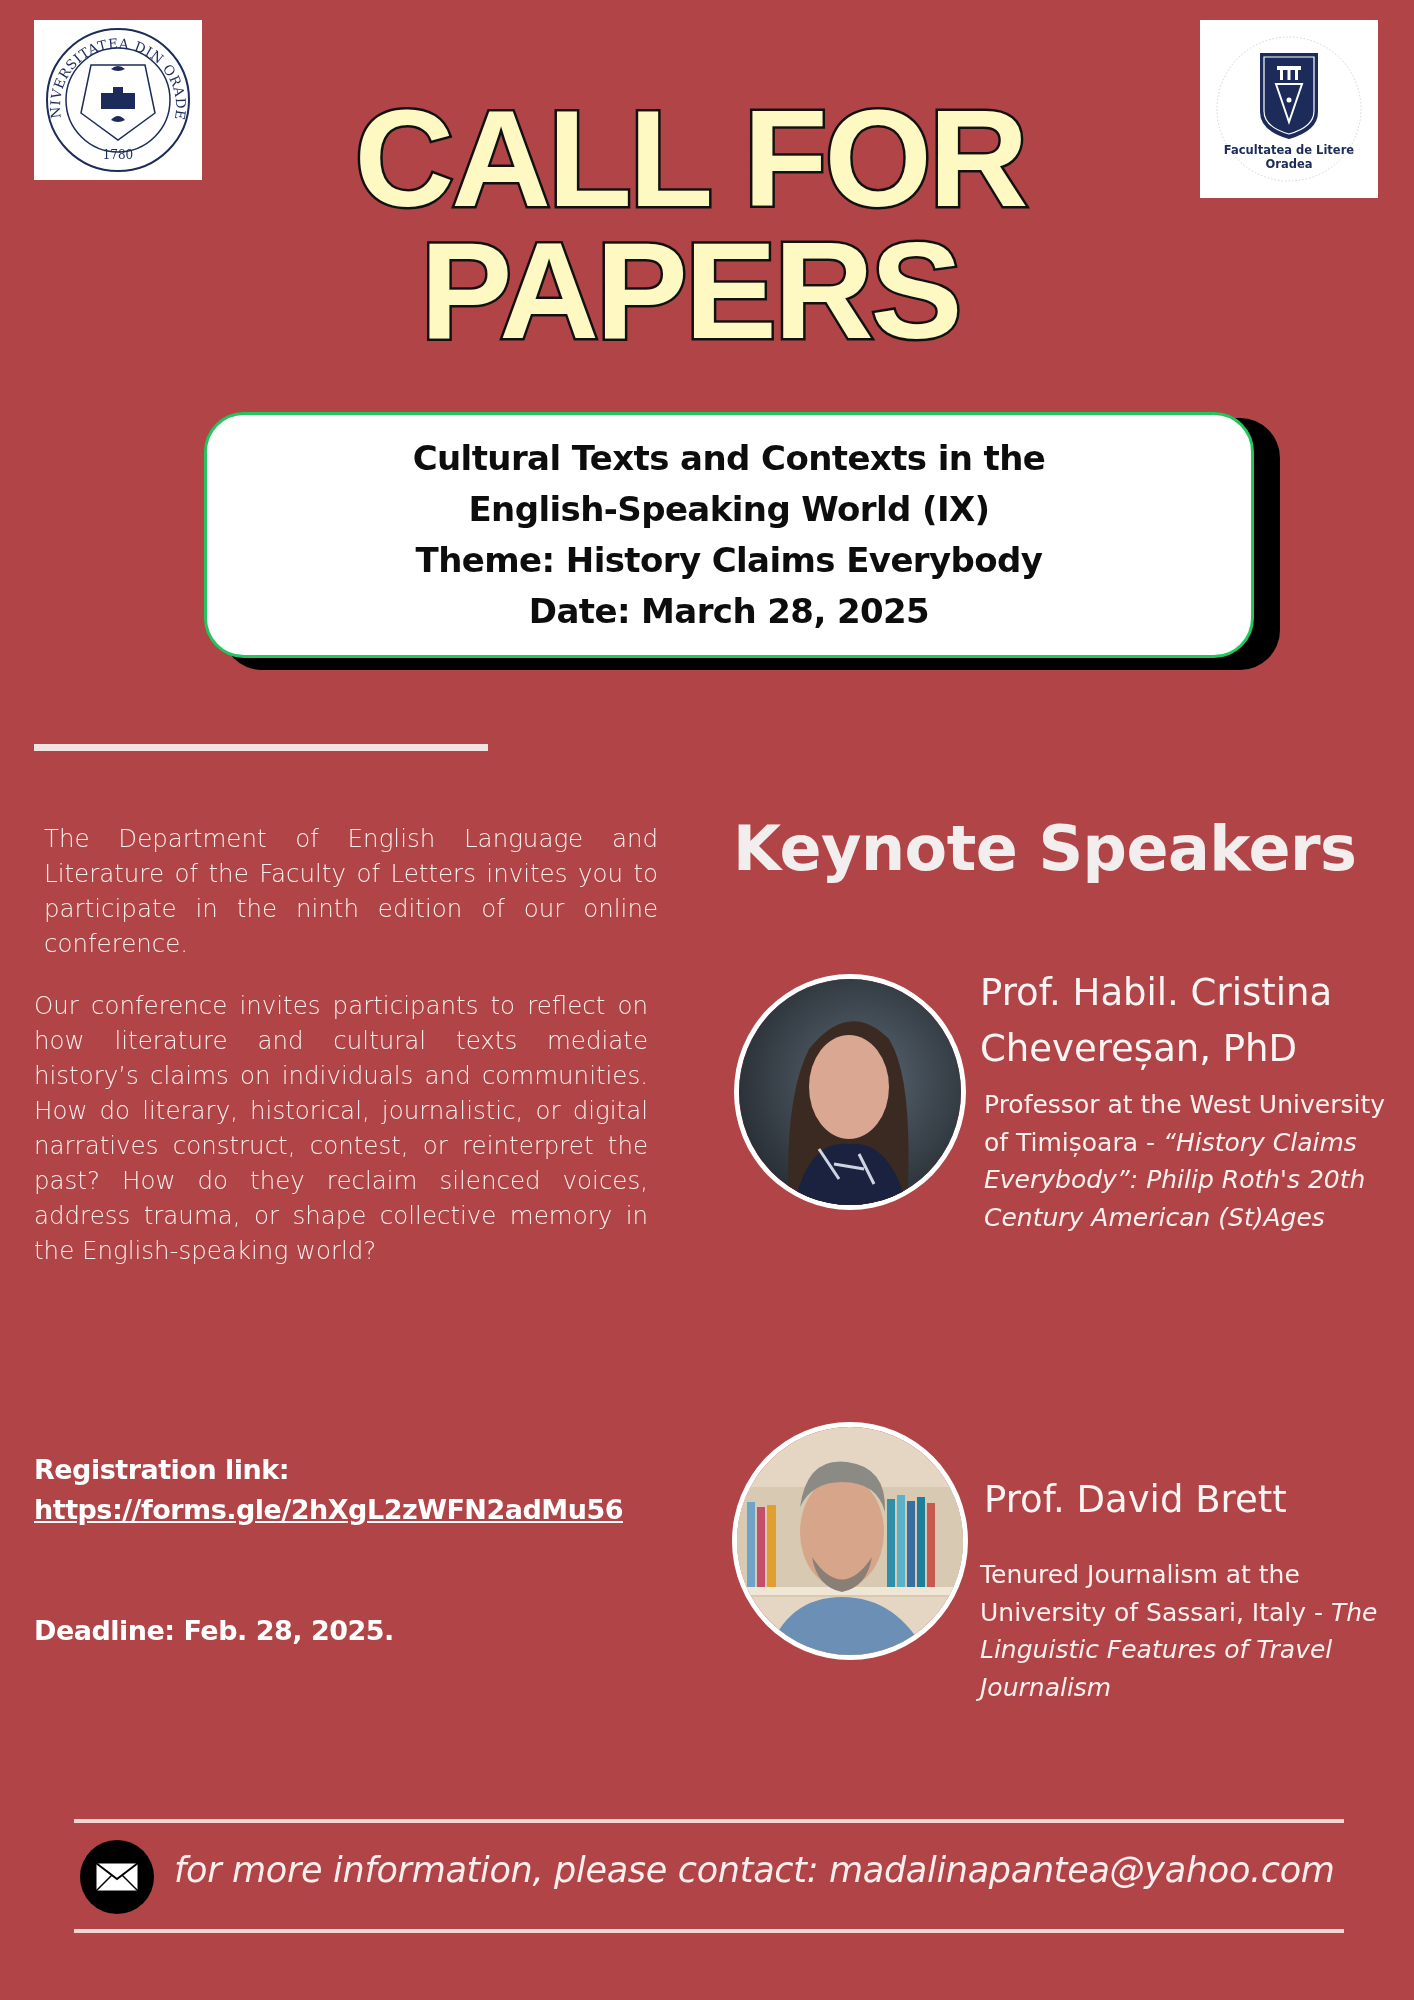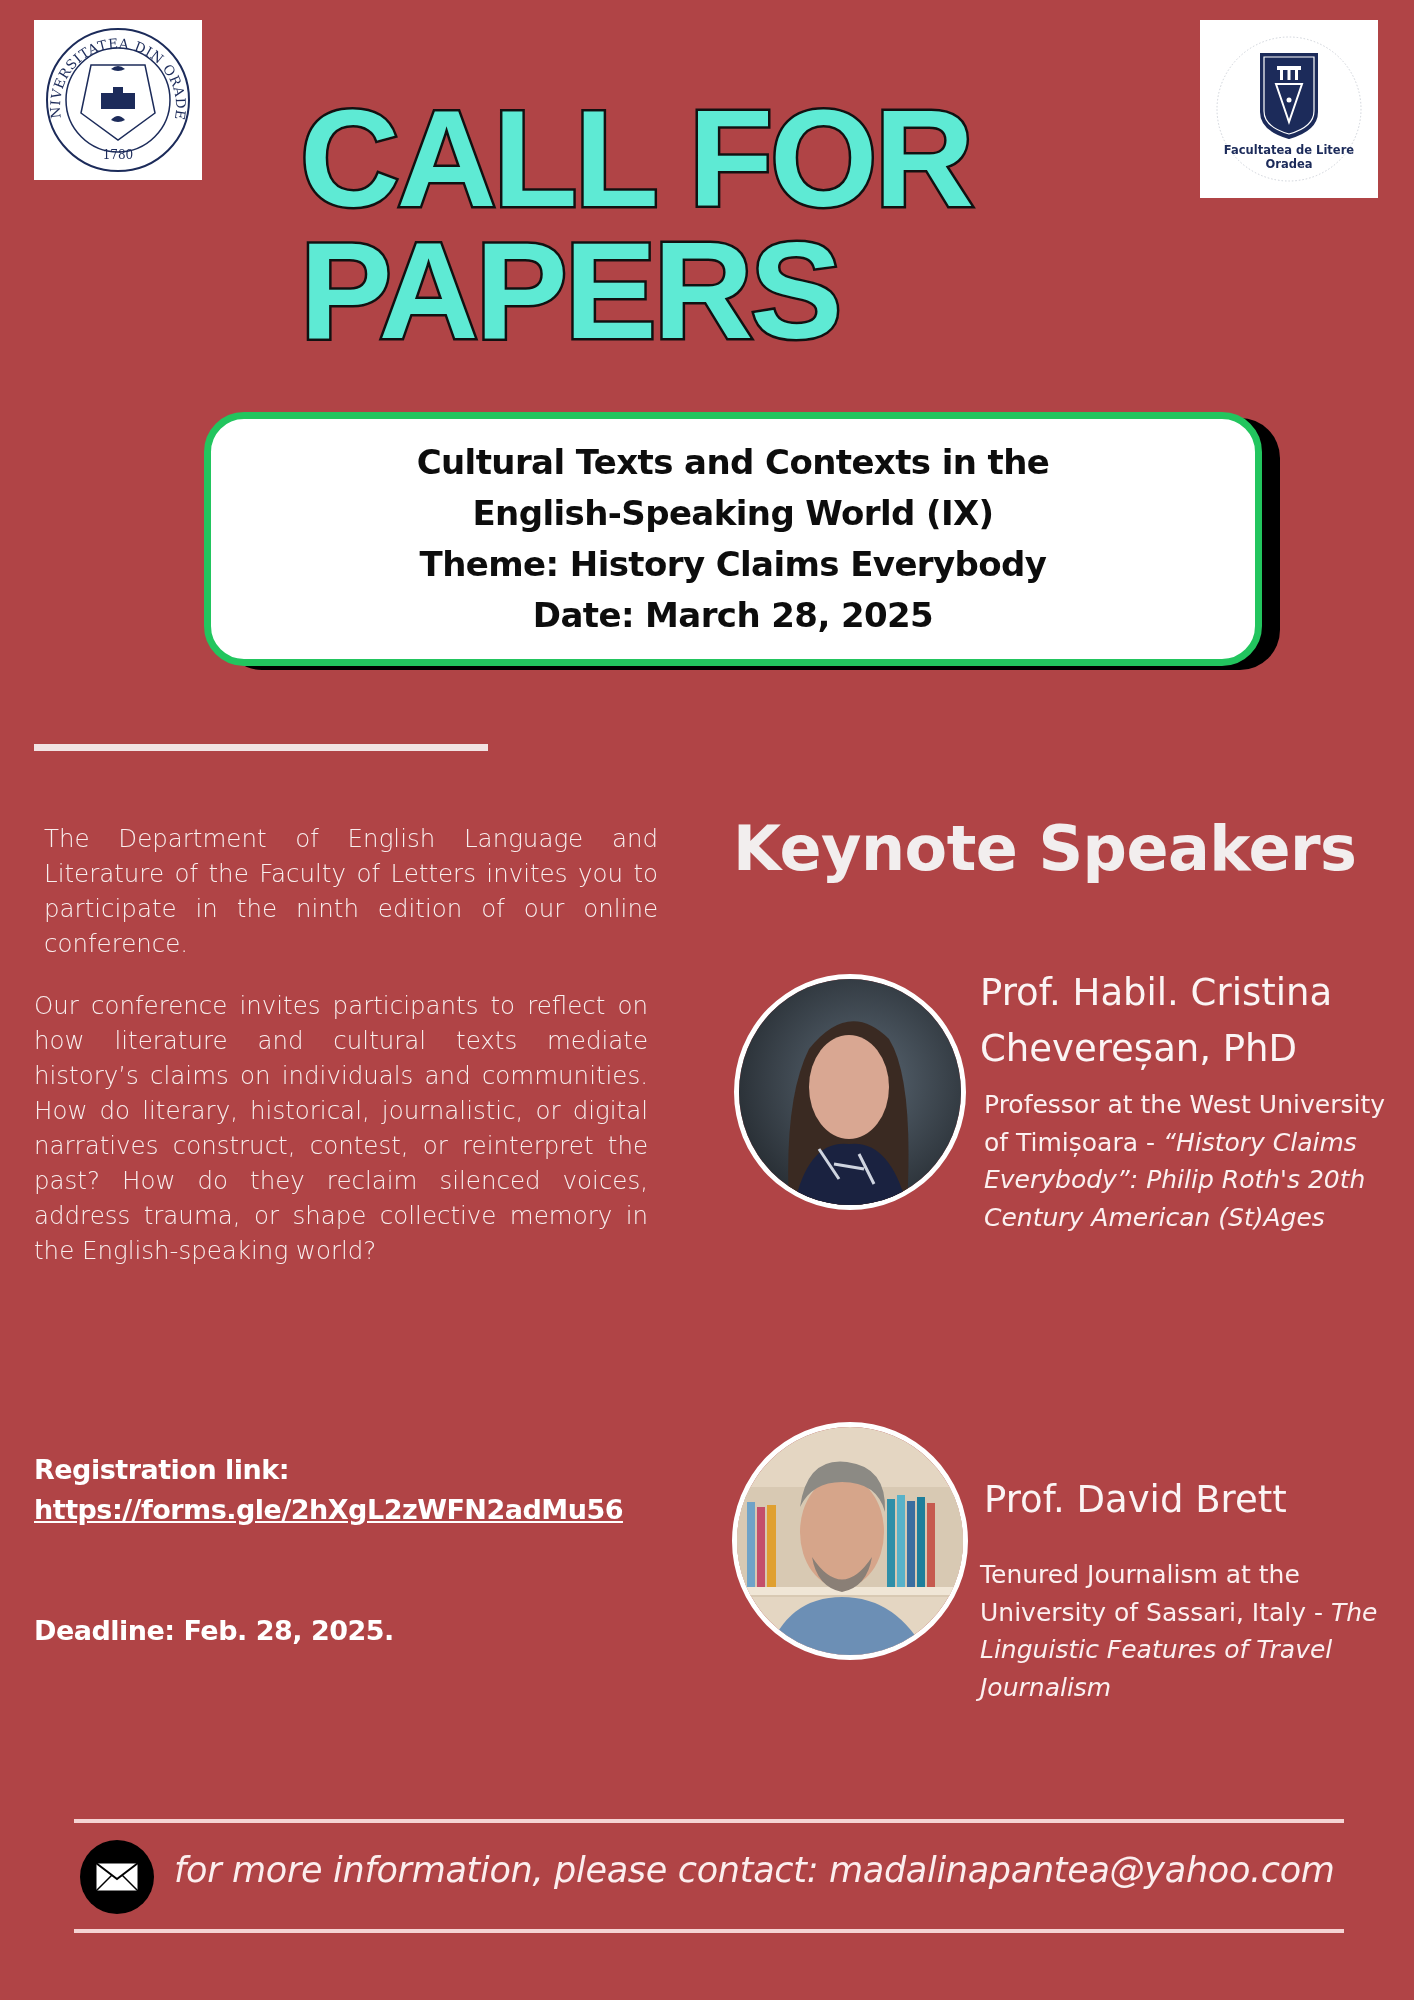--- a/index.html
+++ b/index.html
@@ -22,40 +22,41 @@
   .logo-right {
     left: 1200px; top: 20px; width: 178px; height: 178px;
     background: #ffffff;
     display: flex; align-items: center; justify-content: center;
   }
   .seal-text { font-family: "DejaVu Serif", serif; }
 
   
   .title {
     left: 300px; top: 92px; width: 780px;
+    text-align: center;
     font-family: "Liberation Sans", sans-serif;
     font-weight: 700;
     font-size: 138px;
     line-height: 132px;
-    color: #5eead4;
+    color: #fef9c3;
     -webkit-text-stroke: 5px #111;
     paint-order: stroke fill;
     letter-spacing: -3px;
   }
 
   
   .info-shadow {
     left: 222px; top: 418px; width: 1058px; height: 252px;
     background: #000;
     border-radius: 40px;
   }
   .info-box {
     left: 204px; top: 412px; width: 1044px; height: 240px;
     background: #ffffff;
-    border: 7px solid #22c55e;
+    border: 3px solid #22c55e;
     border-radius: 40px;
     display: flex; flex-direction: column; align-items: center; justify-content: center;
     color: #0d0d0d;
     font-family: "DejaVu Sans", sans-serif;
     font-weight: 700;
     font-size: 34px;
     line-height: 51px;
     letter-spacing: -0.6px;
   }
 

